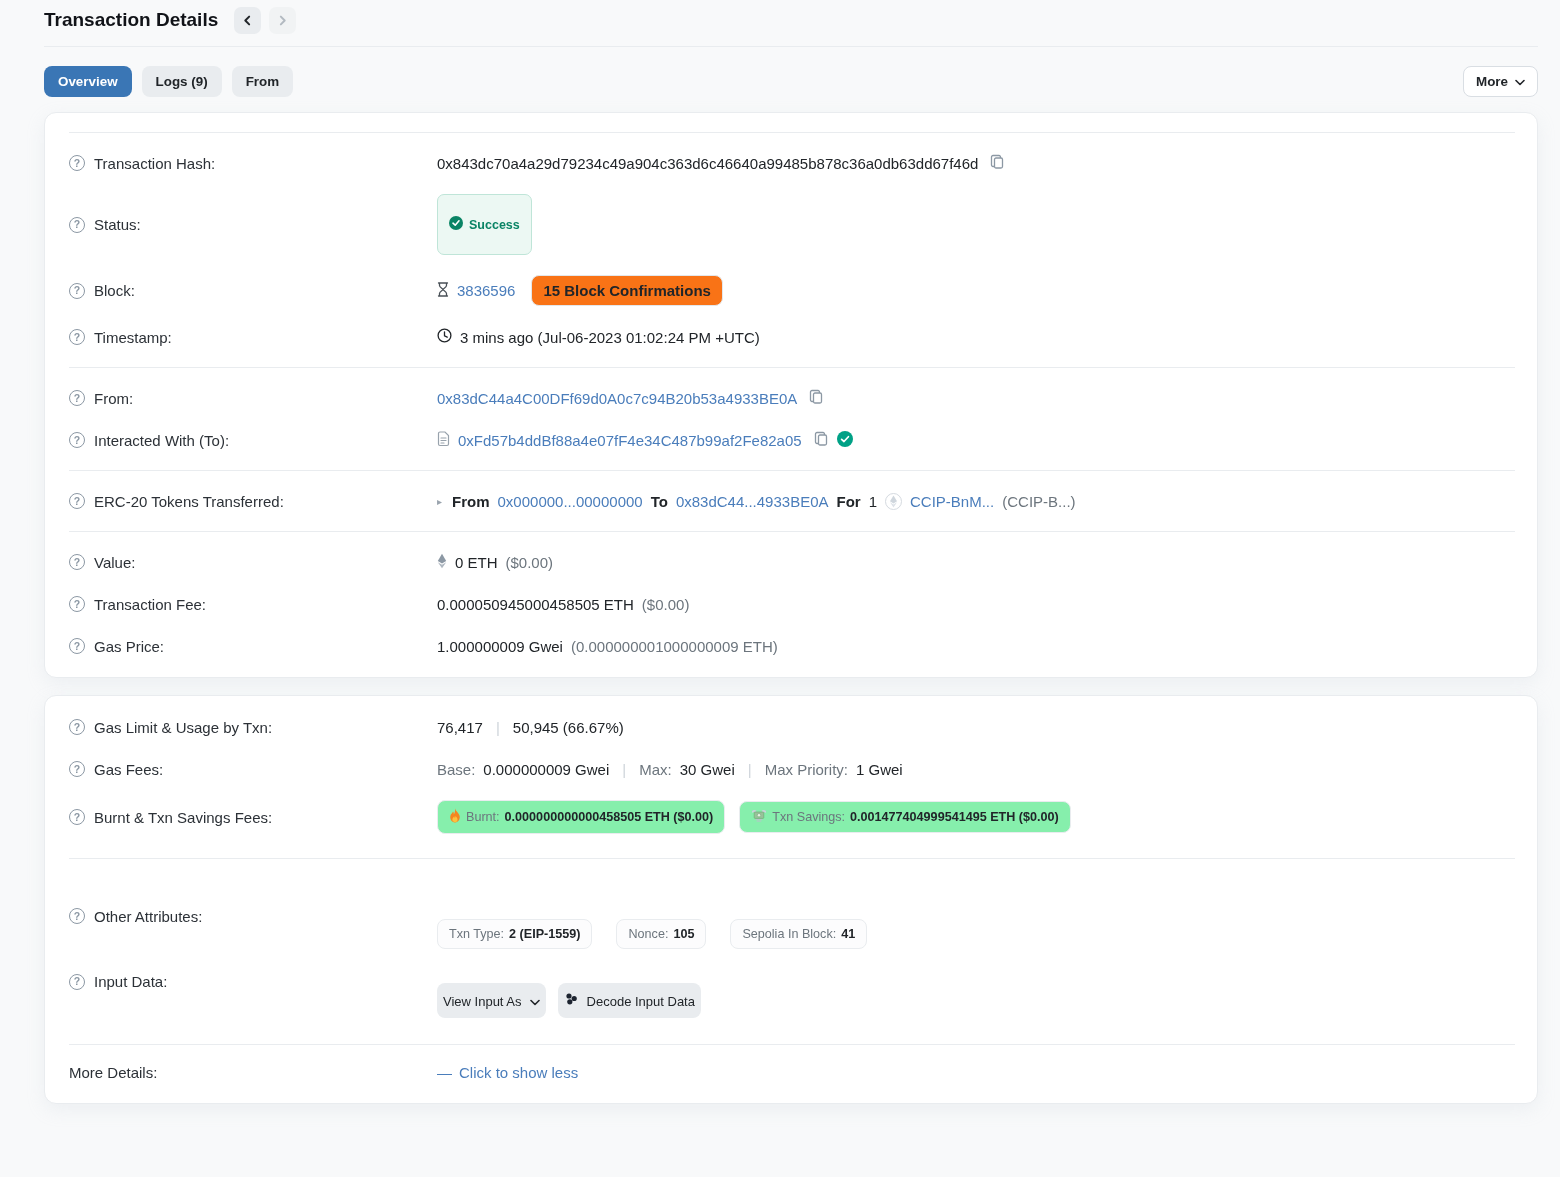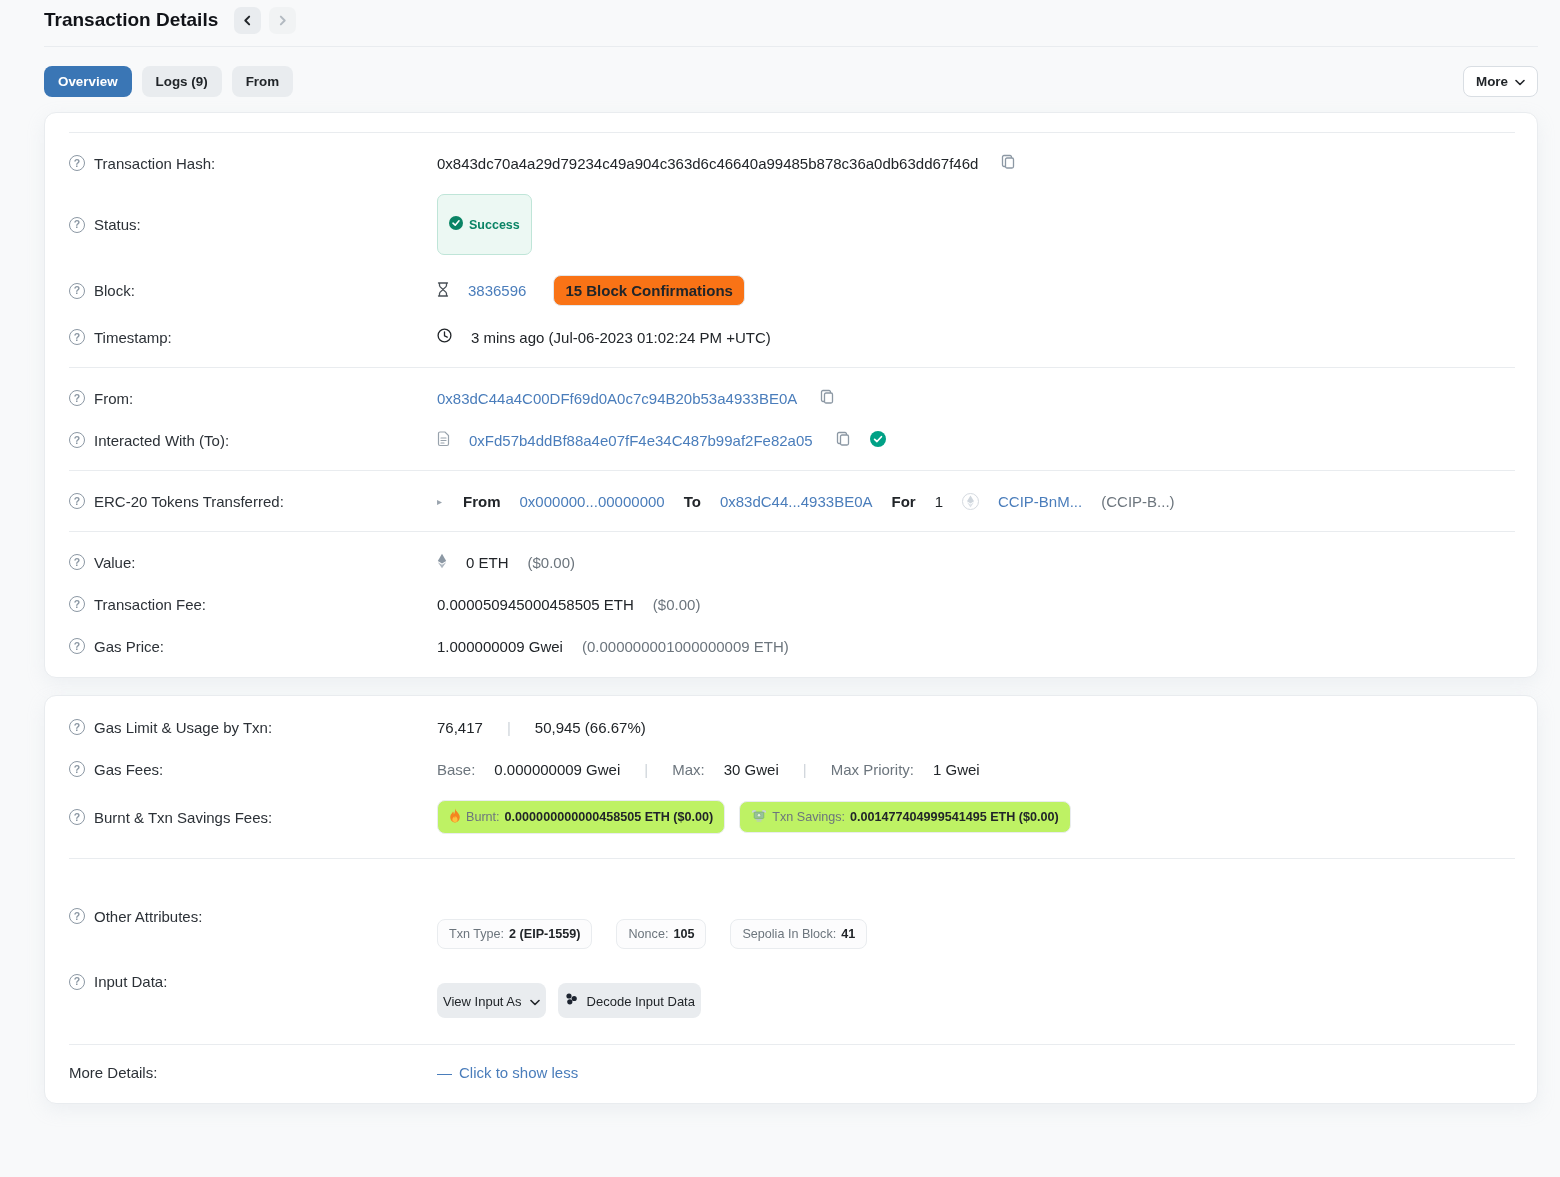--- a/index.html
+++ b/index.html
@@ -50,21 +50,21 @@
   }
   .sep { border-top:1px solid #e9ecef; margin:9px 0; }
 
   .notice { color:#c83248; padding:18px 0 16px 0; font-size:15px; }
   .notice b { font-weight:700; }
 
   .row { display:flex; align-items:center; padding:10px 0; min-height:42px; }
   .row.top { align-items:flex-start; }
   .label { flex:0 0 368px; display:flex; align-items:center; gap:9px; color:#2c3137; }
   .label.no-icon { padding-left:0; }
-  .value { flex:1; display:flex; align-items:center; gap:19px; flex-wrap:wrap; }
+  .value { flex:1; display:flex; align-items:center; gap:8px; flex-wrap:wrap; }
 
   .qicon {
     width:16px; height:16px; border-radius:50%;
     border:1.4px solid #8c98a4; color:#8c98a4;
     font-size:10.5px; font-weight:700; line-height:13px;
     display:inline-flex; align-items:center; justify-content:center;
     flex:0 0 16px; cursor:pointer;
   }
 
   .muted { color:#6c757d; }
@@ -79,21 +79,21 @@
     color:#0a8465; font-size:12.5px; font-weight:700; padding:21px 11px;
   }
   .badge-outline {
     display:inline-flex; align-items:center;
     background:#f97316; border:1px solid #e3e7eb; border-radius:8px;
     font-size:15px; font-weight:700; color:#212529; padding:6px 11px;
     margin-left:8px;
   }
   .chip {
     display:inline-flex; align-items:center; gap:5px;
-    background:#bef264; border:1px solid #e9ecef; border-radius:8px;
+    background:#86efac; border:1px solid #e9ecef; border-radius:8px;
     font-size:12.6px; padding:7px 11px;
   }
   .chip .k { color:#6c757d; }
   .chip .v { font-weight:700; color:#212529; }
   .chip.white { background:#fcfcfd; }
 
   .token-circle {
     width:17px; height:17px; border-radius:50%;
     border:1px solid #d5dae0; background:#fff;
     display:inline-flex; align-items:center; justify-content:center;

